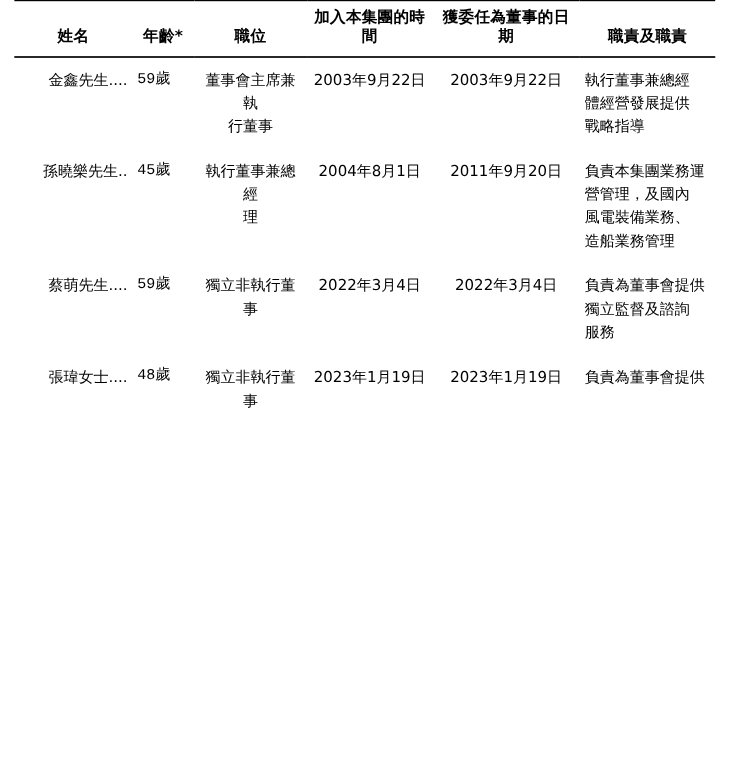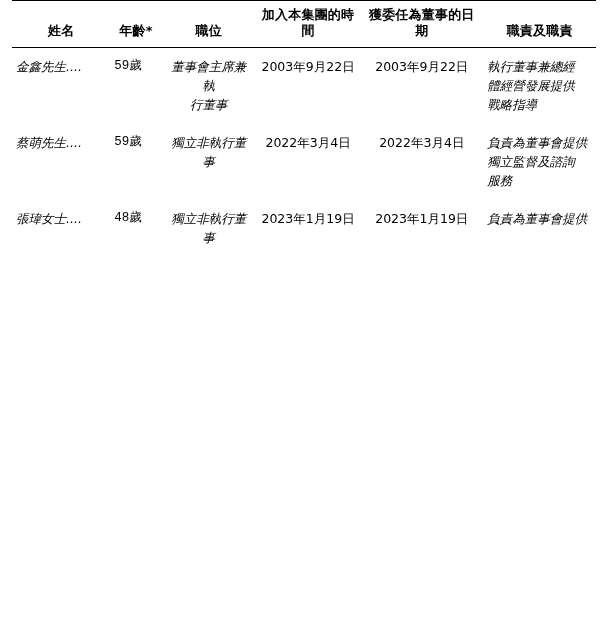--- a/index.html
+++ b/index.html
@@ -45,39 +45,37 @@
     font-size: 0;
     line-height: 0;
   }
   table.directors tbody td {
     vertical-align: top;
     padding: 9px 4px 9px 4px;
     line-height: 1.55;
     font-size: 12.5px;
   }
   td.c-name {
-    text-align: left;
+    text-align: right;
     padding-left: 2px;
     white-space: nowrap;
     overflow: hidden;
-    font-style: italic;
   }
   td.c-age {
     text-align: left;
     font-family: Liberation Mono, monospace;
   }
   td.c-title, td.c-join, td.c-appoint {
     text-align: center;
   }
   td.c-duty {
     text-align: left;
   }
   .cellwrap {
     display: block;
-    font-style: italic;
   }
   .line {
     display: block;
   }
   th.h-name { width: 96px; text-align: left; padding-left: 2px;}
   th.h-age { width: 50px; }
   th.h-title { width: 92px; }
   th.h-join { width: 102px; }
   th.h-appoint { width: 120px; }
   th.h-duty { width: 110px; text-align: left; padding-left: 6px;}
@@ -121,20 +119,40 @@
           <td class="c-appoint">2003年9月22日</td>
           <td class="c-duty">
             <span class="cellwrap">
               <span class="line">執行董事兼總經</span>
               <span class="line">體經營發展提供</span>
               <span class="line">戰略指導</span>
             </span>
           </td>
         </tr>
         <tr>
+          <td class="c-name">孫曉樂先生..</td>
+          <td class="c-age">45歲</td>
+          <td class="c-title">
+            <span class="cellwrap">
+              <span class="line">執行董事兼總經</span>
+              <span class="line">理</span>
+            </span>
+          </td>
+          <td class="c-join">2004年8月1日</td>
+          <td class="c-appoint">2011年9月20日</td>
+          <td class="c-duty">
+            <span class="cellwrap">
+              <span class="line">負責本集團業務運</span>
+              <span class="line">營管理，及國內</span>
+              <span class="line">風電裝備業務、</span>
+              <span class="line">造船業務管理</span>
+            </span>
+          </td>
+        </tr>
+        <tr>
           <td class="c-name">蔡萌先生....</td>
           <td class="c-age">59歲</td>
           <td class="c-title">
             <span class="cellwrap">
               <span class="line">獨立非執行董事</span>
             </span>
           </td>
           <td class="c-join">2022年3月4日</td>
           <td class="c-appoint">2022年3月4日</td>
           <td class="c-duty">

